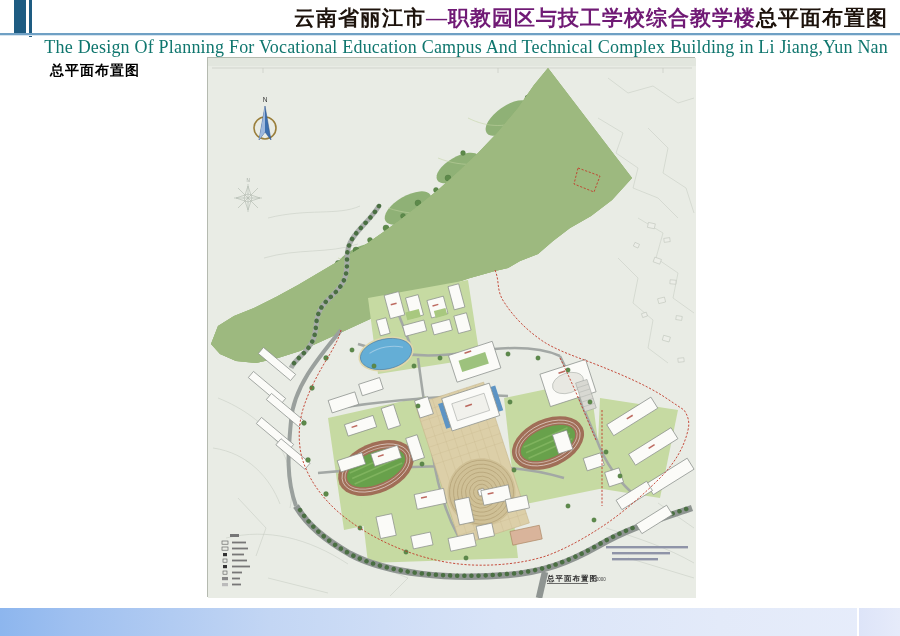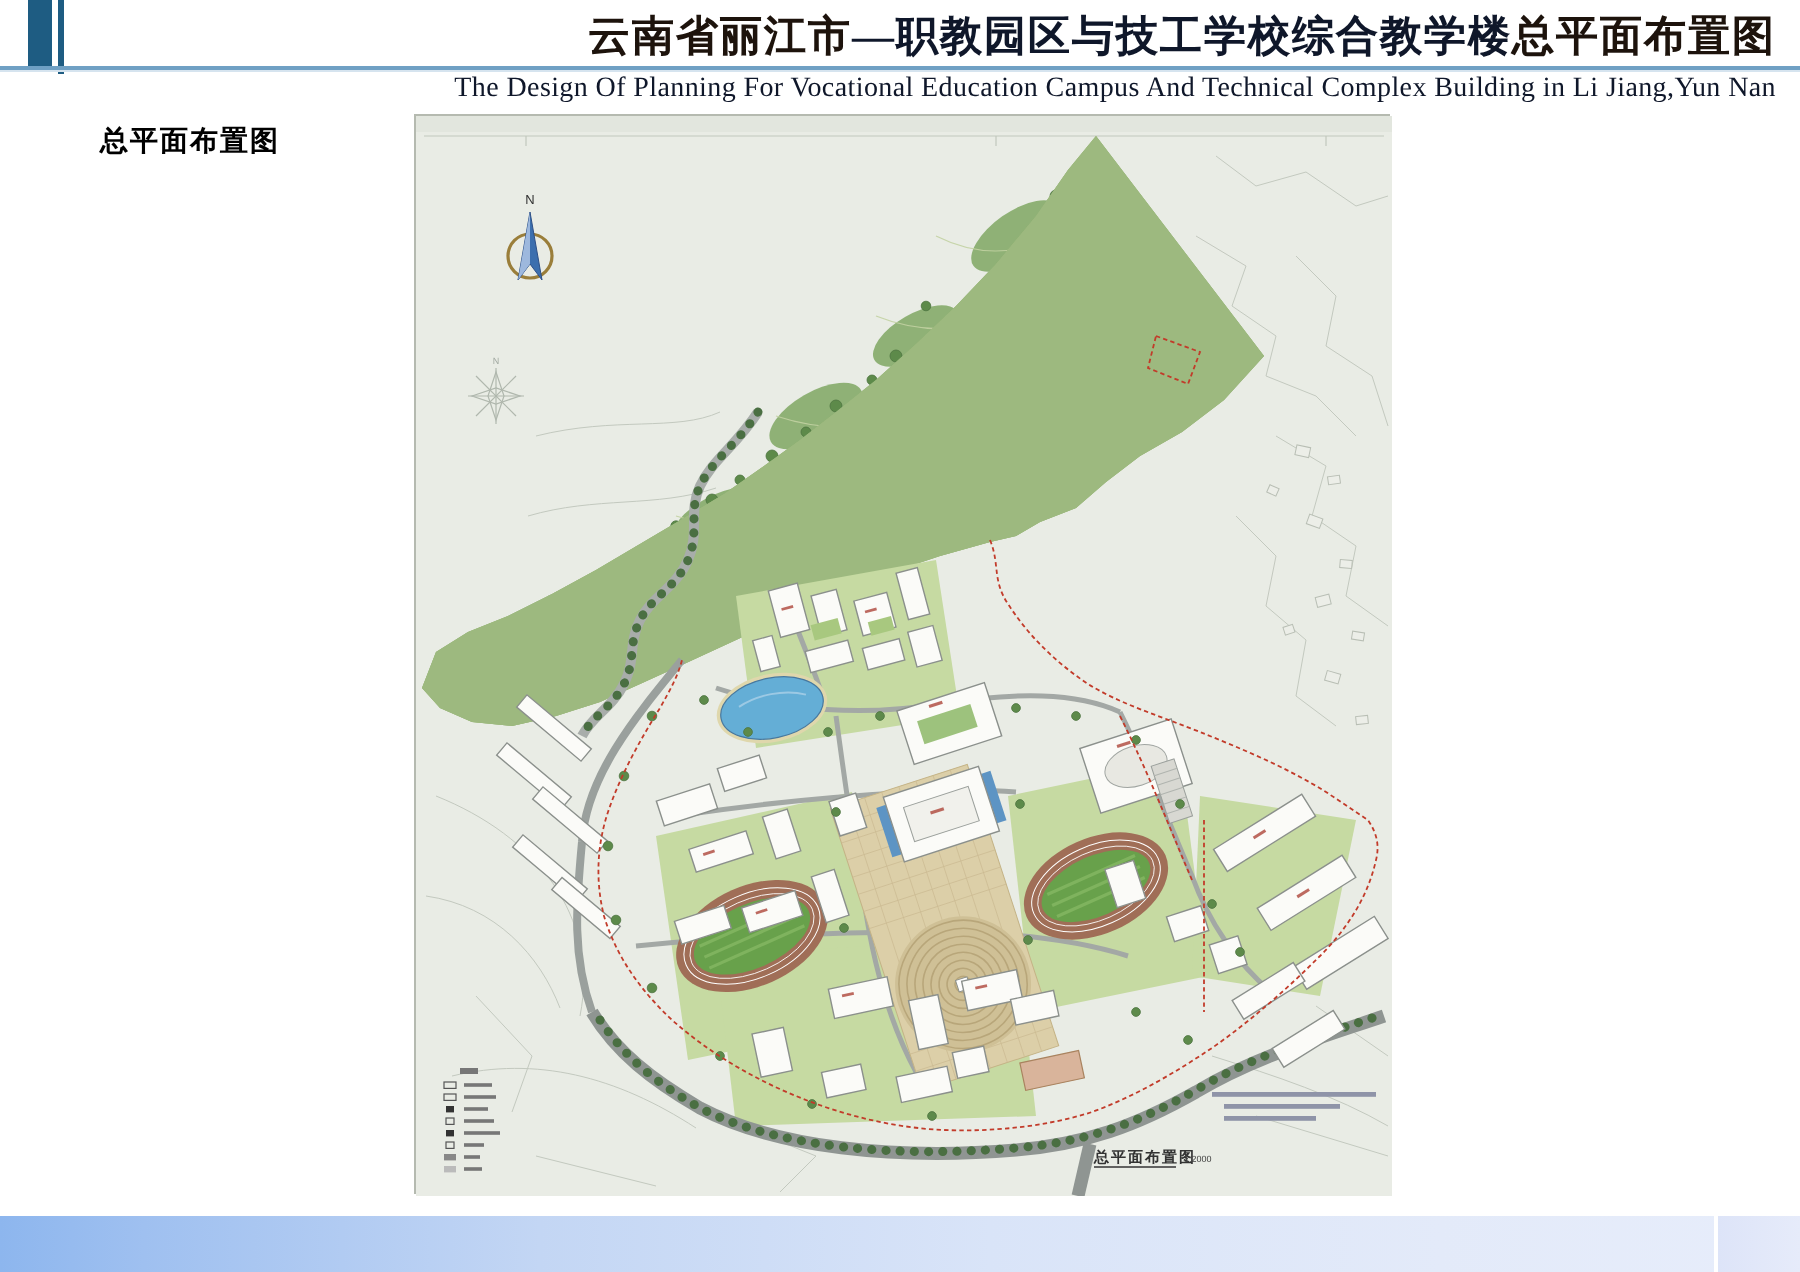--- a/index.html
+++ b/index.html
@@ -5,23 +5,23 @@
   html,body{margin:0;padding:0;background:#fff;}
   #page{position:relative;width:900px;height:636px;background:#ffffff;overflow:hidden;
         font-family:"Liberation Sans",sans-serif;}
   
   .logo-block{position:absolute;left:14px;top:0;width:12px;height:33px;background:#1e5c82;}
   .logo-line{position:absolute;left:29px;top:0;width:3px;height:37px;background:#1e5c82;}
   .h-rule{position:absolute;left:0;top:33px;width:900px;height:2px;background:#6fa0c4;border-bottom:1px solid #d6e4ef;}
   .cn-title{position:absolute;right:12px;top:4px;font-family:"Liberation Serif",serif;
             font-size:21px;font-weight:bold;letter-spacing:1px;white-space:nowrap;}
   .cn-dark{color:#1d130c;text-align:right;}
-  .cn-red{color:#0f172a;}
+  .cn-red{color:#701a75;}
   .en-subtitle{position:absolute;right:12px;top:37px;font-family:"Liberation Serif",serif;
-               font-size:14px;color:#0f172a;letter-spacing:0.2px;white-space:nowrap;}
+               font-size:18px;color:#0f766e;letter-spacing:0.2px;white-space:nowrap;}
   .section-label{position:absolute;left:50px;top:62px;font-size:14px;font-weight:bold;
                  color:#000;letter-spacing:1px;}
   
   .plan-wrap{position:absolute;left:207px;top:57px;width:488px;height:540px;
              background:#e9ece5;border:1px solid #b5bab0;box-sizing:border-box;}
   
   .footer-bar{position:absolute;left:0;top:608px;width:900px;height:28px;
     background:linear-gradient(90deg,#8db6ee 0%,#9fc0f0 8%,#c3d6f4 30%,#d9e4f8 55%,#e3eaf9 80%,#e7edfb 100%);}
   .footer-gap{position:absolute;left:857px;top:608px;width:2px;height:28px;background:#ffffff;}
   .footer-end{position:absolute;left:859px;top:608px;width:41px;height:28px;

